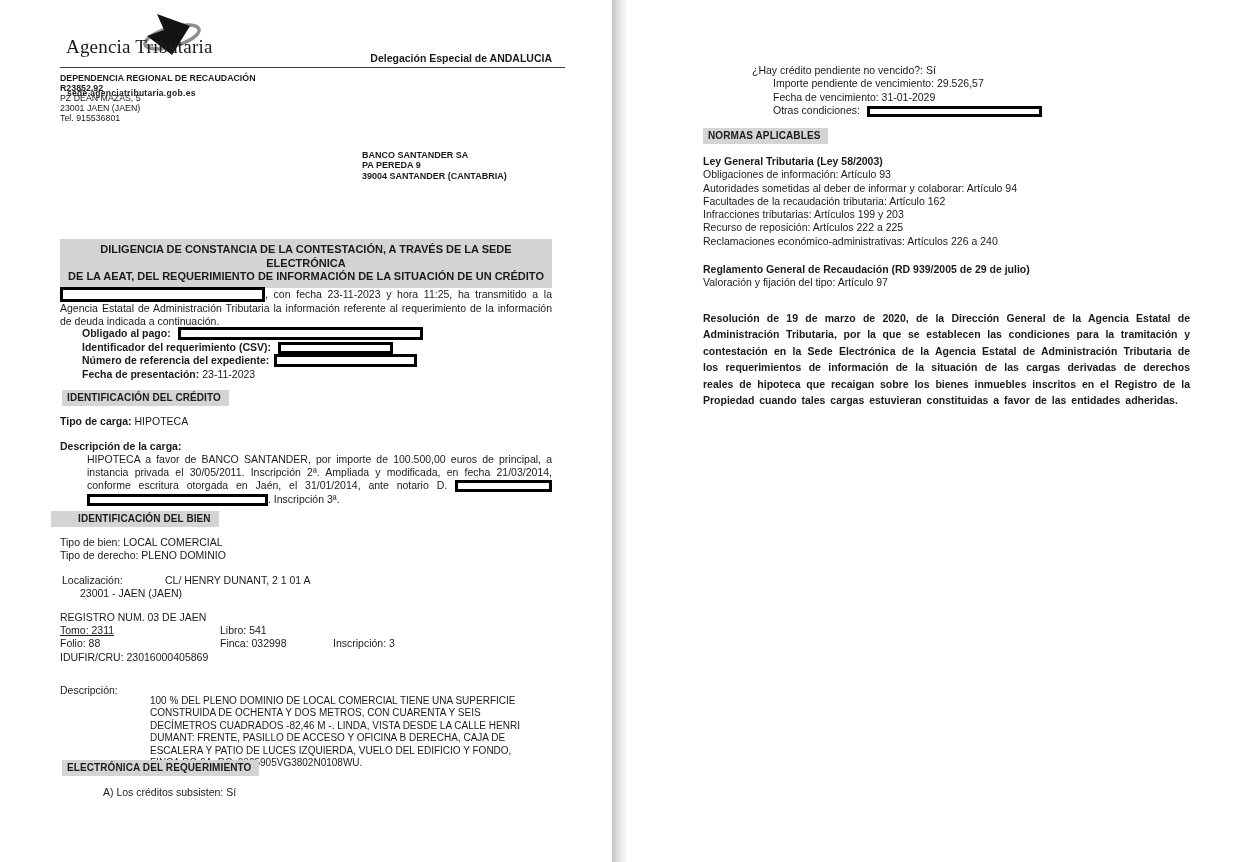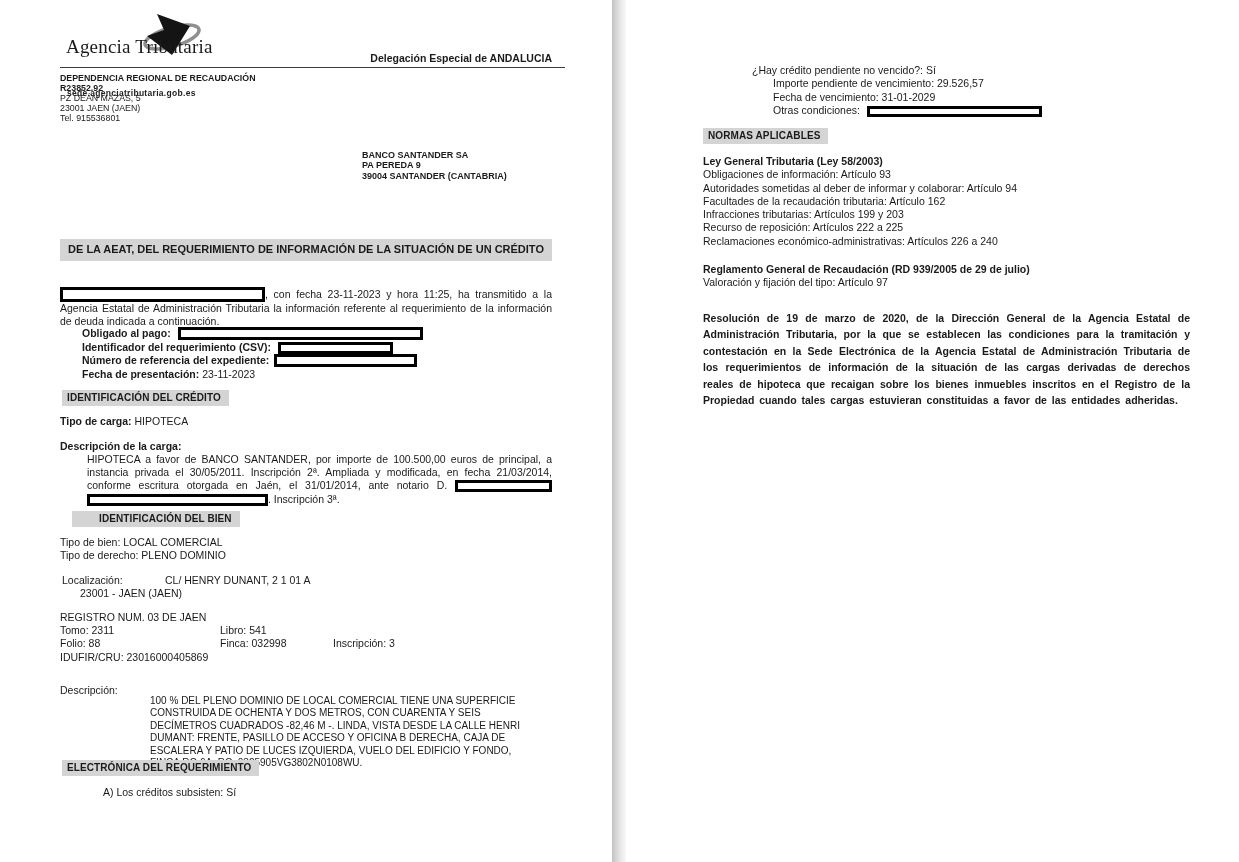--- a/index.html
+++ b/index.html
@@ -54,20 +54,21 @@
     <div>Tel. 915536801</div>
   </div>
 
   <div class="abs b" style="left:362px;top:150px;font-size:9px;line-height:10.3px;">
     <div>BANCO SANTANDER SA</div>
     <div>PA PEREDA 9</div>
     <div>39004 SANTANDER (CANTABRIA)</div>
   </div>
 
   <div class="abs title-box" style="left:60px;top:239px;width:478px;">
+    <div>DILIGENCIA DE CONSTANCIA DE LA CONTESTACIÓN, A TRAVÉS DE LA SEDE ELECTRÓNICA</div>
     <div>DE LA AEAT, DEL REQUERIMIENTO DE INFORMACIÓN DE LA SITUACIÓN DE UN CRÉDITO</div>
   </div>
 
   <div class="abs jus lh" style="left:60px;top:287px;width:492px;">
     <span class="redact" style="width:199px;height:9px;vertical-align:-4px;"></span><span>, con fecha 23-11-2023 y hora 11:25, ha transmitido a la Agencia Estatal de Administración Tributaria la información referente al requerimiento de la información de deuda indicada a continuación.</span>
   </div>
 
   <div class="abs" style="left:82px;top:327px;line-height:13.6px;">
     <div>
       <span class="b">Obligado al pago:</span>
@@ -95,35 +96,35 @@
   </div>
 
   <div class="abs b" style="left:60px;top:440px;">Descripción de la carga:</div>
 
   <div class="abs jus lh" style="left:87px;top:453px;width:465px;">
     <span>HIPOTECA a favor de BANCO SANTANDER, por importe de 100.500,00 euros de principal, a instancia privada el 30/05/2011. Inscripción 2ª. Ampliada y modificada, en fecha 21/03/2014, conforme escritura otorgada en Jaén, el 31/01/2014, ante notario D.</span>
     <span class="redact" style="width:91px;height:6px;"></span>
     <span class="redact" style="width:175px;height:6px;"></span><span>. Inscripción 3ª.</span>
   </div>
 
-  <div class="abs gray-header" style="left:72px;top:511px;padding-left:27px;">IDENTIFICACIÓN DEL BIEN</div>
+  <div class="abs gray-header" style="left:51px;top:511px;padding-left:27px;">IDENTIFICACIÓN DEL BIEN</div>
 
   <div class="abs lh" style="left:60px;top:536px;">
     <div>Tipo de bien: LOCAL COMERCIAL</div>
     <div>Tipo de derecho: PLENO DOMINIO</div>
   </div>
 
   <div class="abs" style="left:62px;top:574px;">Localización:</div>
   <div class="abs" style="left:165px;top:574px;">CL/ HENRY DUNANT, 2 1 01 A</div>
   <div class="abs" style="left:80px;top:587px;">23001 - JAEN (JAEN)</div>
 
   <div class="abs lh" style="left:60px;top:611px;">
     <div>REGISTRO NUM. 03 DE JAEN</div>
     <div>
-      <span style="display:inline-block;width:160px;">Tomo: 2311</span><span>Libro: 541</span>
+      <span style="display:inline-block;width:160px;text-decoration:underline;">Tomo: 2311</span><span>Libro: 541</span>
     </div>
     <div>
       <span style="display:inline-block;width:160px;">Folio: 88</span><span style="display:inline-block;width:113px;">Finca: 032998</span><span>Inscripción: 3</span>
     </div>
     <div>IDUFIR/CRU: 23016000405869</div>
   </div>
 
   <div class="abs" style="left:60px;top:684px;">Descripción:</div>
   <div class="abs" style="left:150px;top:695px;width:385px;font-size:10px;line-height:12.4px;">100 % DEL PLENO DOMINIO DE LOCAL COMERCIAL TIENE UNA SUPERFICIE CONSTRUIDA DE OCHENTA Y DOS METROS, CON CUARENTA Y SEIS DECÍMETROS CUADRADOS -82,46 M -. LINDA, VISTA DESDE LA CALLE HENRI DUMANT: FRENTE, PASILLO DE ACCESO Y OFICINA B DERECHA, CAJA DE ESCALERA Y PATIO DE LUCES IZQUIERDA, VUELO DEL EDIFICIO Y FONDO, FINCA RC-6A. RC: 0325905VG3802N0108WU.</div>
 

